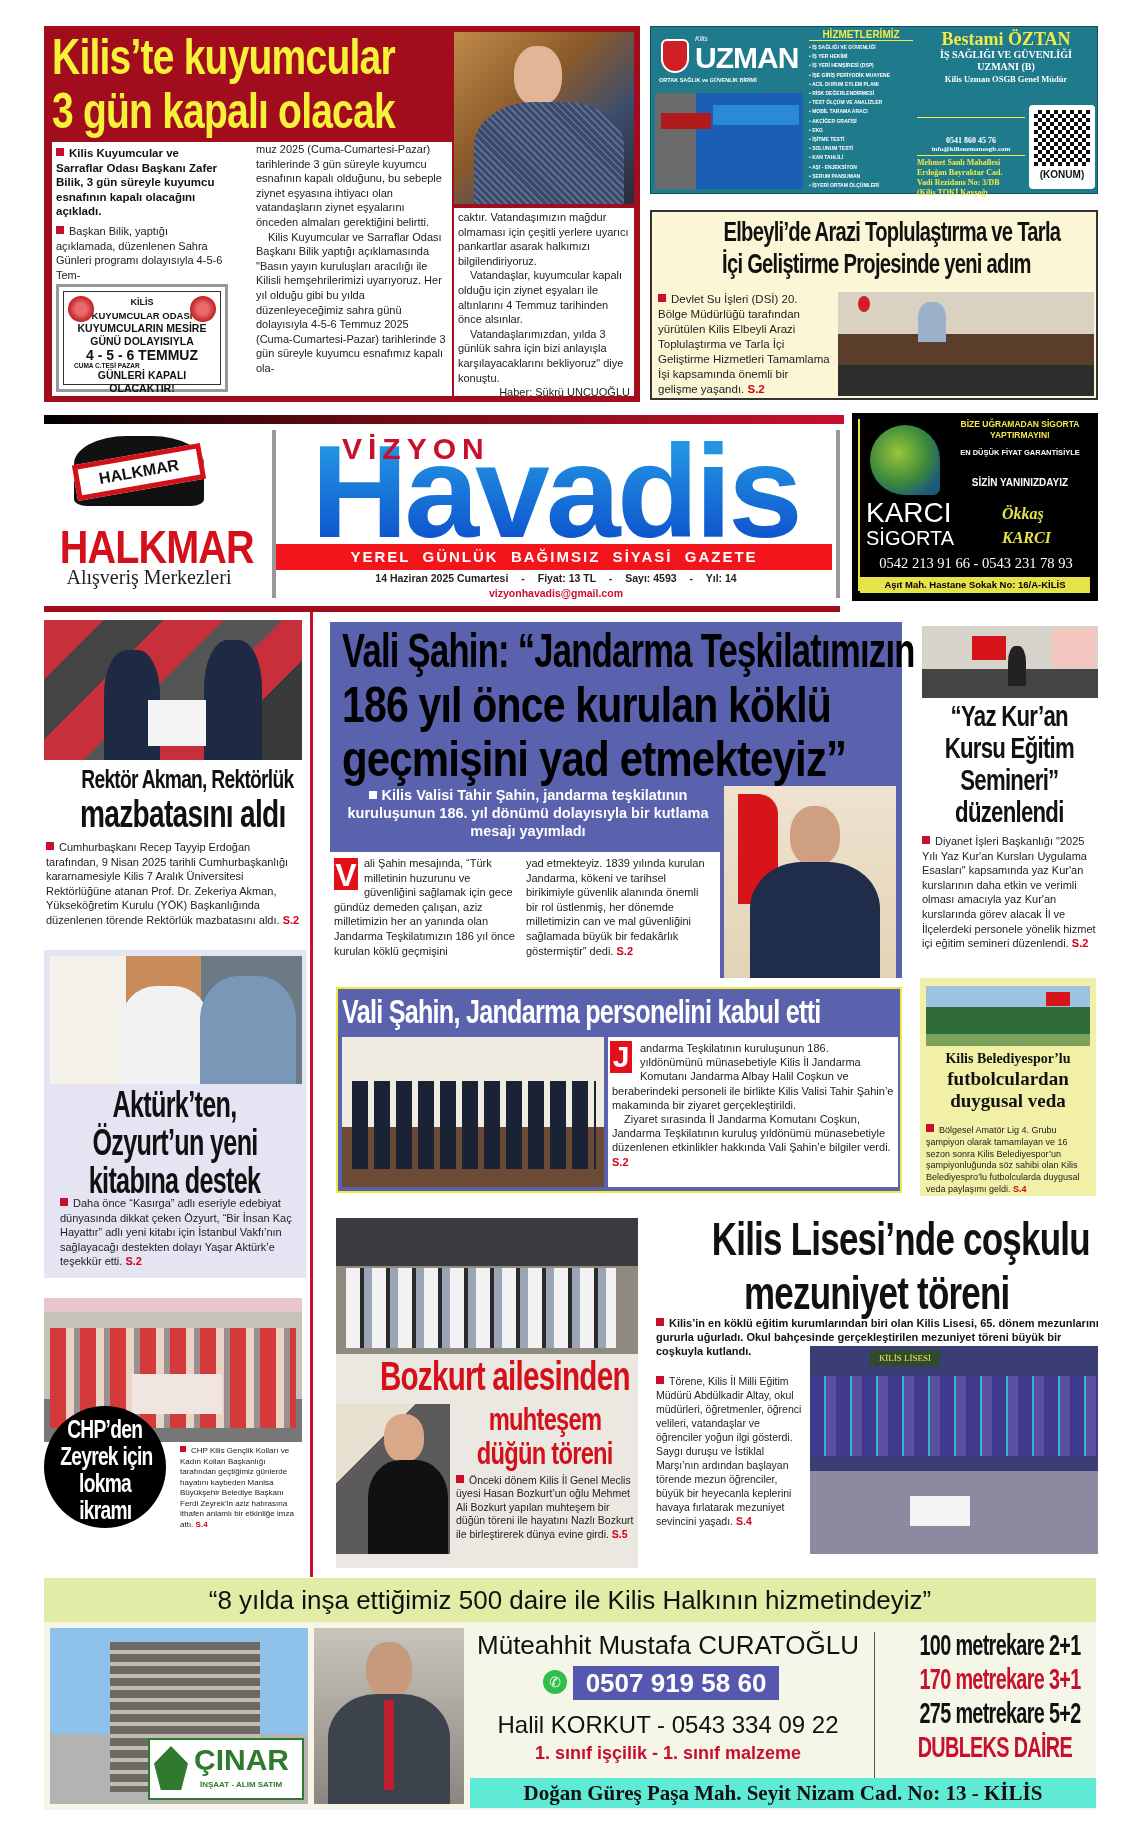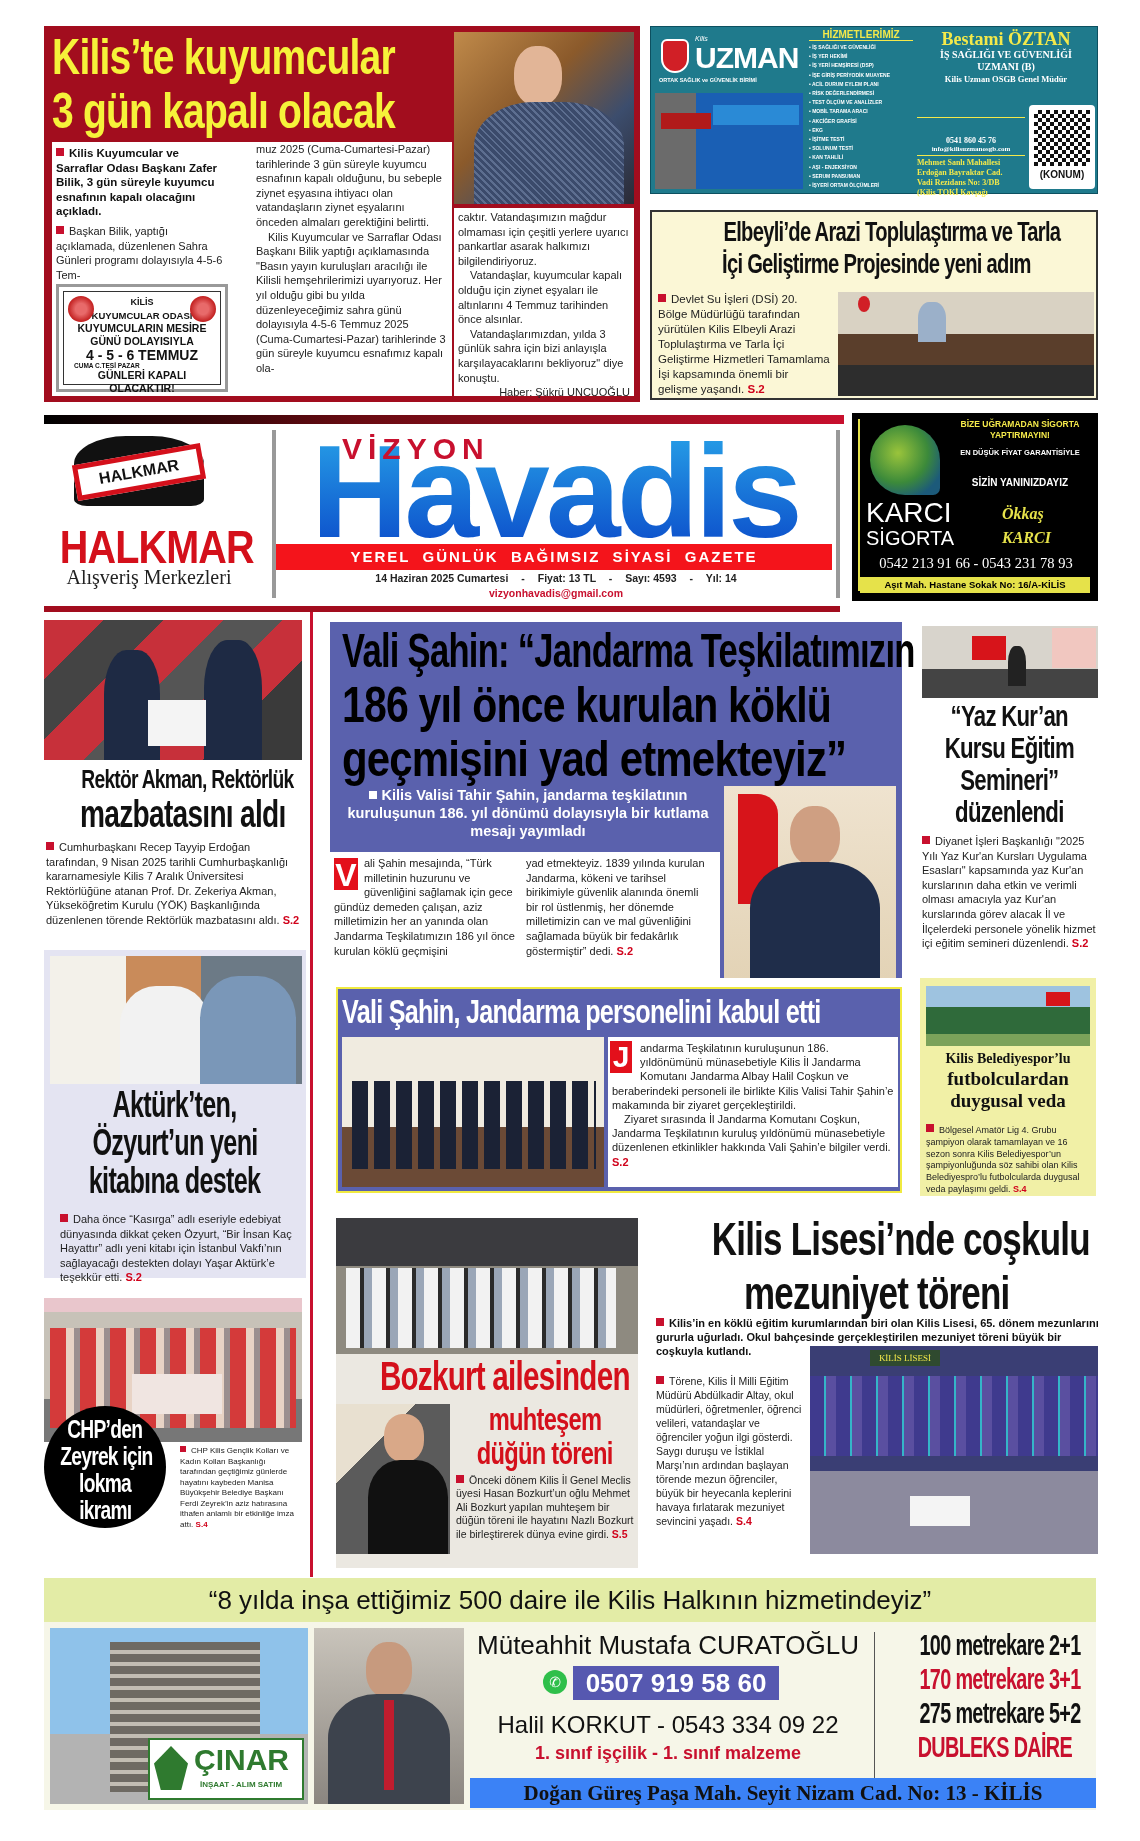--- a/index.html
+++ b/index.html
@@ -251,21 +251,21 @@
 <div id="akturk" class="abs">
   <div class="photo" style="left:6px;top:6px;width:252px;height:128px;background:linear-gradient(90deg,#f3f1ea 0 30%,#c98b5a 30% 60%,#6c7a86 60%);">
     <div style="position:absolute;left:70px;top:30px;width:90px;height:98px;background:#f2f2f2;border-radius:40% 40% 0 0"></div>
     <div style="position:absolute;left:150px;top:20px;width:96px;height:108px;background:#7a97b8;border-radius:40% 40% 0 0"></div>
   </div>
   <div style="position:absolute;left:0;top:136px;width:262px;text-align:center;">
     <div class="cond" style="font-size:36px;line-height:38px;transform:scaleX(0.7);transform-origin:center top;">Aktürk’ten,</div><br>
     <div class="cond" style="font-size:36px;line-height:38px;transform:scaleX(0.7);transform-origin:center top;">Özyurt’un yeni</div><br>
     <div class="cond" style="font-size:36px;line-height:38px;transform:scaleX(0.7);transform-origin:center top;">kitabına destek</div>
   </div>
-  <div class="txt" style="position:absolute;left:16px;top:262px;width:240px;"><span class="bullet"></span><span>Daha önce “Kasırga” adlı eseriyle edebiyat dünyasında dikkat çeken Özyurt, “Bir İnsan Kaç Hayattır” adlı yeni kitabı için İstanbul Vakfı’nın sağlayacağı destekten dolayı Yaşar Aktürk’e teşekkür etti.</span> <span class="ref">S.2</span></div>
+  <div class="txt" style="position:absolute;left:16px;top:246px;width:240px;"><span class="bullet"></span><span>Daha önce “Kasırga” adlı eseriyle edebiyat dünyasında dikkat çeken Özyurt, “Bir İnsan Kaç Hayattır” adlı yeni kitabı için İstanbul Vakfı’nın sağlayacağı destekten dolayı Yaşar Aktürk’e teşekkür etti.</span> <span class="ref">S.2</span></div>
 </div>
 
 <div id="jand" class="abs">
   <div style="position:absolute;left:4px;top:2px;width:556px;color:#fff;">
     <div class="cond" style="font-size:34px;line-height:40px;transform:scaleX(0.74);">Vali Şahin, Jandarma personelini kabul etti</div>
   </div>
   <div class="photo" style="left:4px;top:48px;width:262px;height:150px;background:linear-gradient(180deg,#f0ebe0 0 60%,#6b4a36 60%);">
     <div style="position:absolute;left:10px;top:44px;width:244px;height:88px;background:repeating-linear-gradient(90deg,#1b2235 0 16px,transparent 16px 22px);"></div>
   </div>
   <div style="position:absolute;left:270px;top:48px;width:290px;height:150px;background:#fff;">
@@ -356,14 +356,14 @@
     <div style="margin-top:10px;font-size:24px;line-height:30px;color:#111;"><span>Halil KORKUT</span> - <span style="font-weight:400">0543 334 09 22</span></div>
     <div style="font-size:18px;line-height:26px;color:#c8102e;font-weight:700;">1. sınıf işçilik - 1. sınıf malzeme</div>
   </div>
   <div style="position:absolute;left:830px;top:54px;width:1px;height:150px;background:#555;"></div>
   <div style="position:absolute;left:834px;top:50px;width:214px;text-align:center;">
     <div class="cond" style="font-size:30px;line-height:34px;transform:scaleX(0.66);transform-origin:center top;">100 metrekare 2+1</div><br>
     <div class="cond" style="font-size:30px;line-height:34px;transform:scaleX(0.66);transform-origin:center top;color:#c8102e">170 metrekare 3+1</div><br>
     <div class="cond" style="font-size:30px;line-height:34px;transform:scaleX(0.66);transform-origin:center top;">275 metrekare 5+2</div><br>
     <div class="cond" style="font-size:30px;line-height:34px;transform:scaleX(0.66);transform-origin:center top;color:#c8102e">DUBLEKS DAİRE</div>
   </div>
-  <div style="position:absolute;left:426px;top:200px;width:626px;height:30px;background:#3b82f6;text-align:center;font-family:'Liberation Serif',serif;font-weight:700;font-size:21px;line-height:30px;color:#111;">Doğan Güreş Paşa Mah. Seyit Nizam Cad. No: 13 - KİLİS</div>
+  <div style="position:absolute;left:426px;top:200px;width:626px;height:30px;background:#5eead4;text-align:center;font-family:'Liberation Serif',serif;font-weight:700;font-size:21px;line-height:30px;color:#111;">Doğan Güreş Paşa Mah. Seyit Nizam Cad. No: 13 - KİLİS</div>
 </div>
 
 </body></html>

